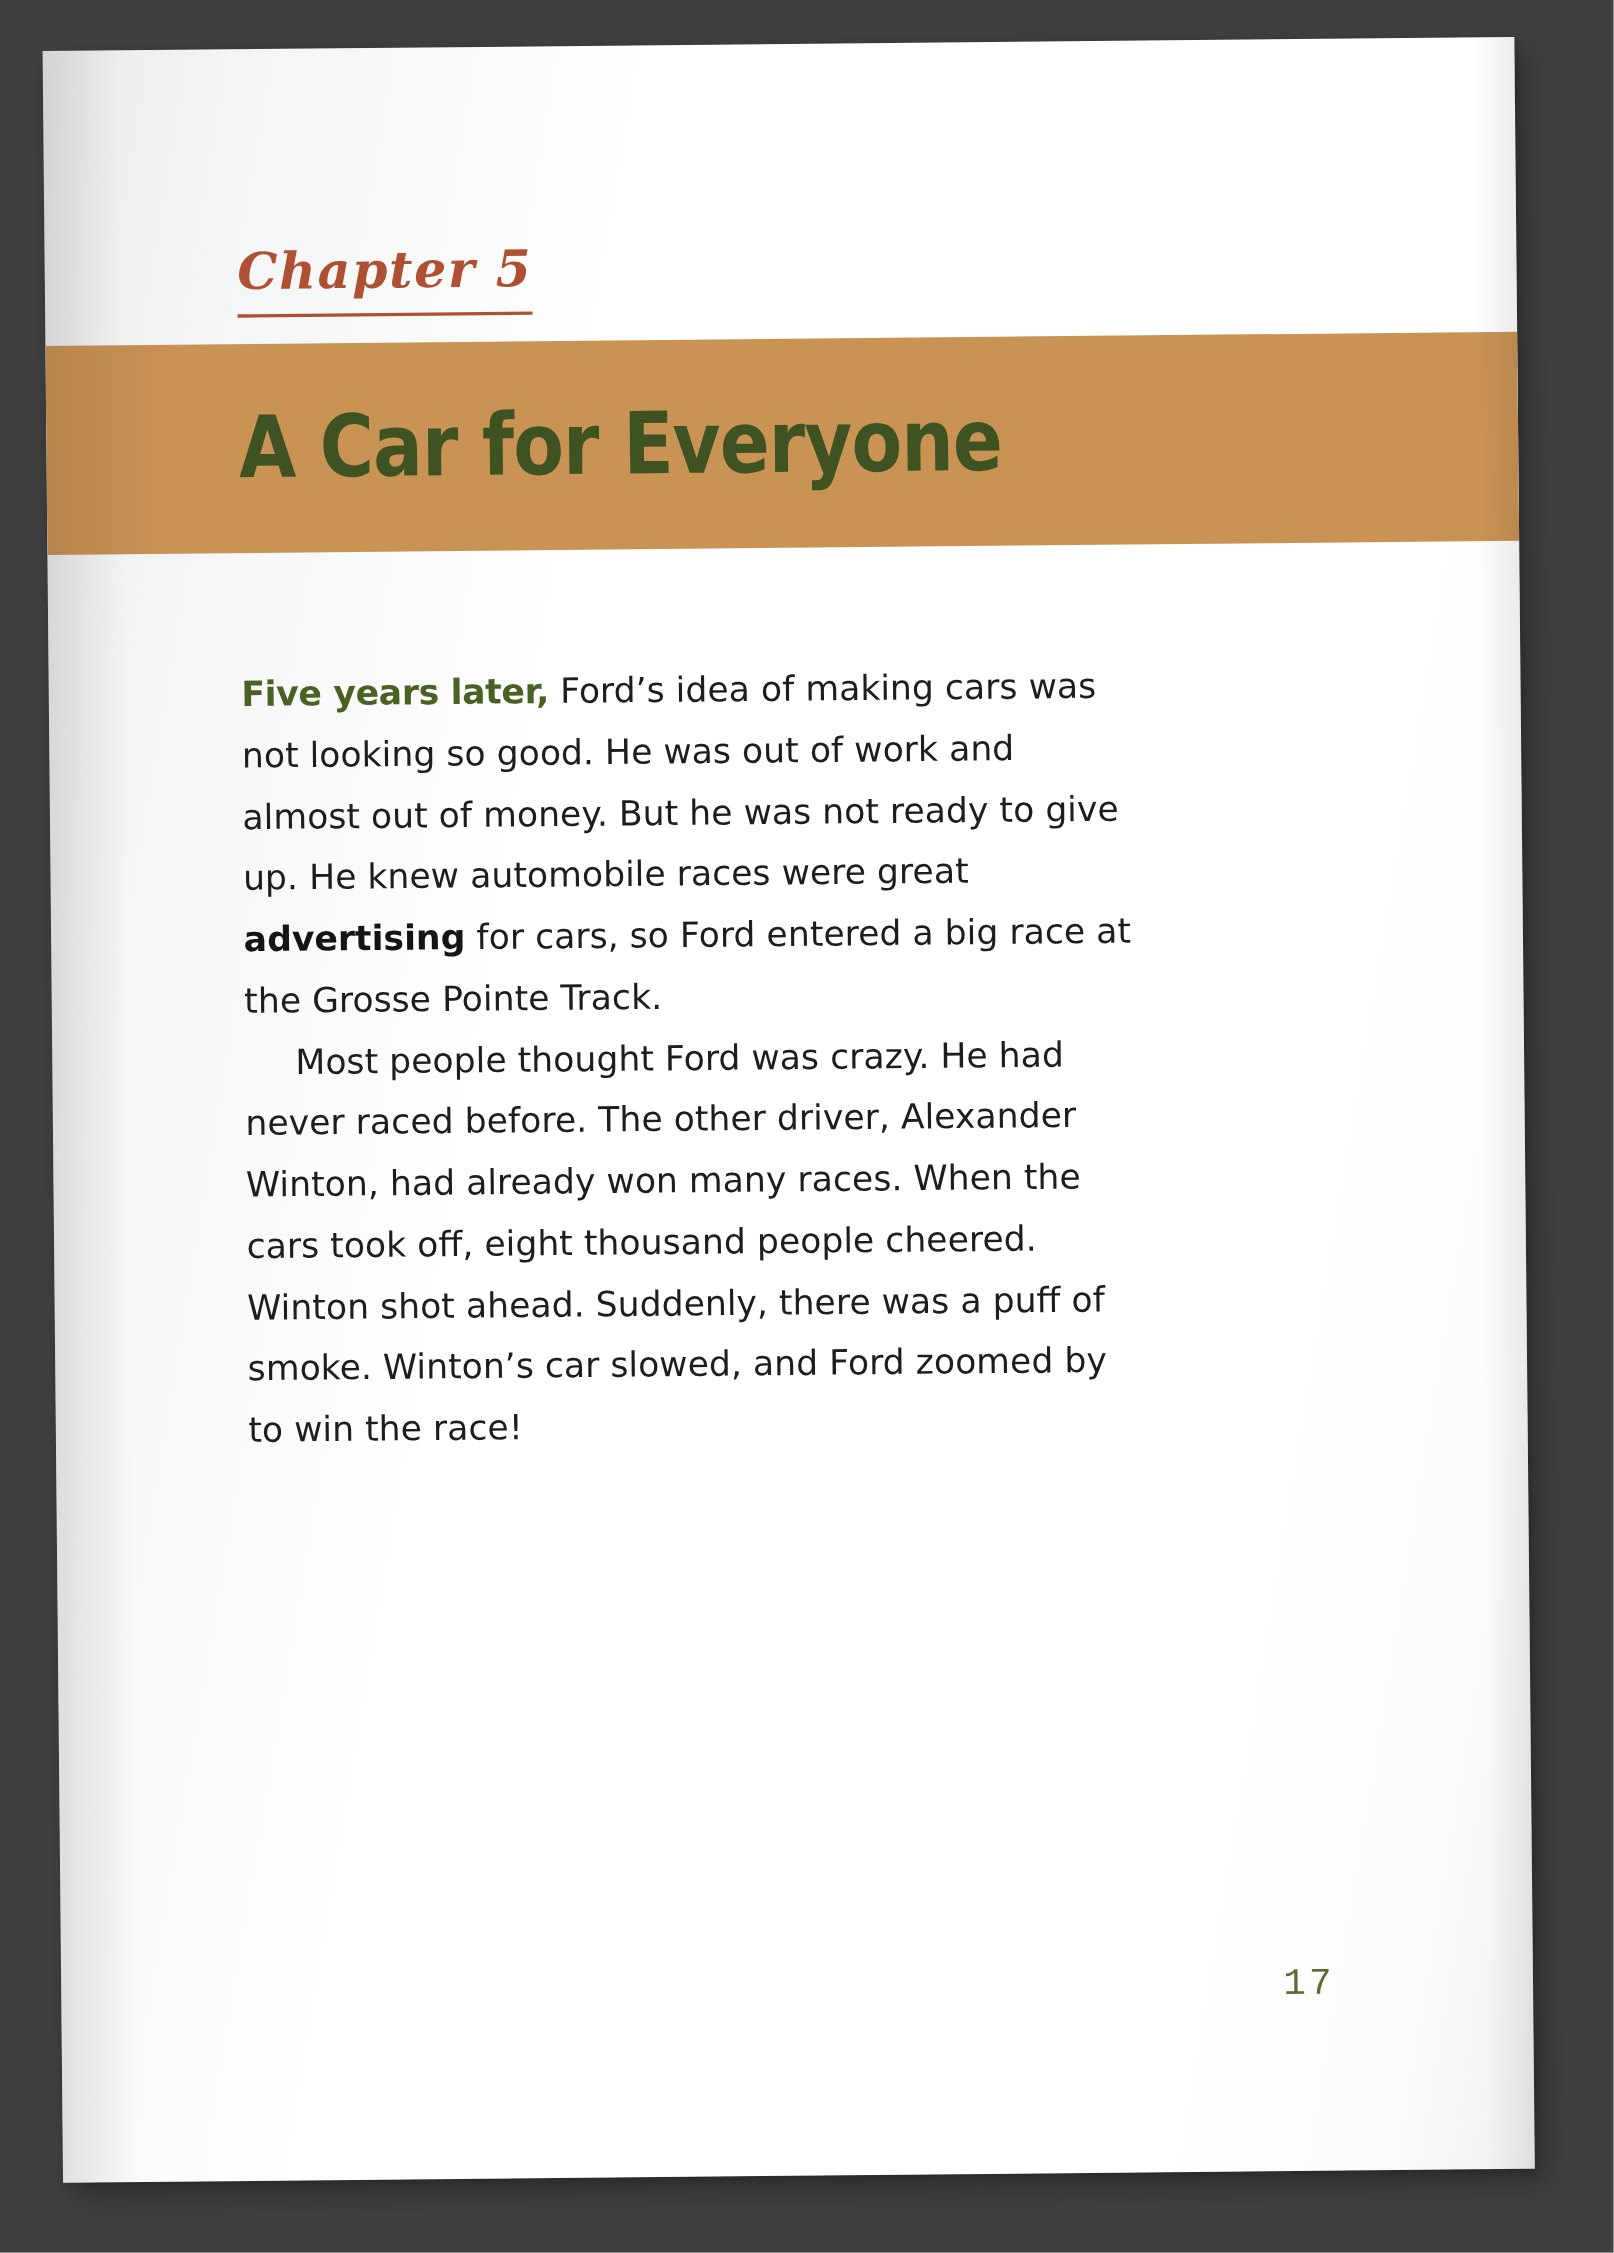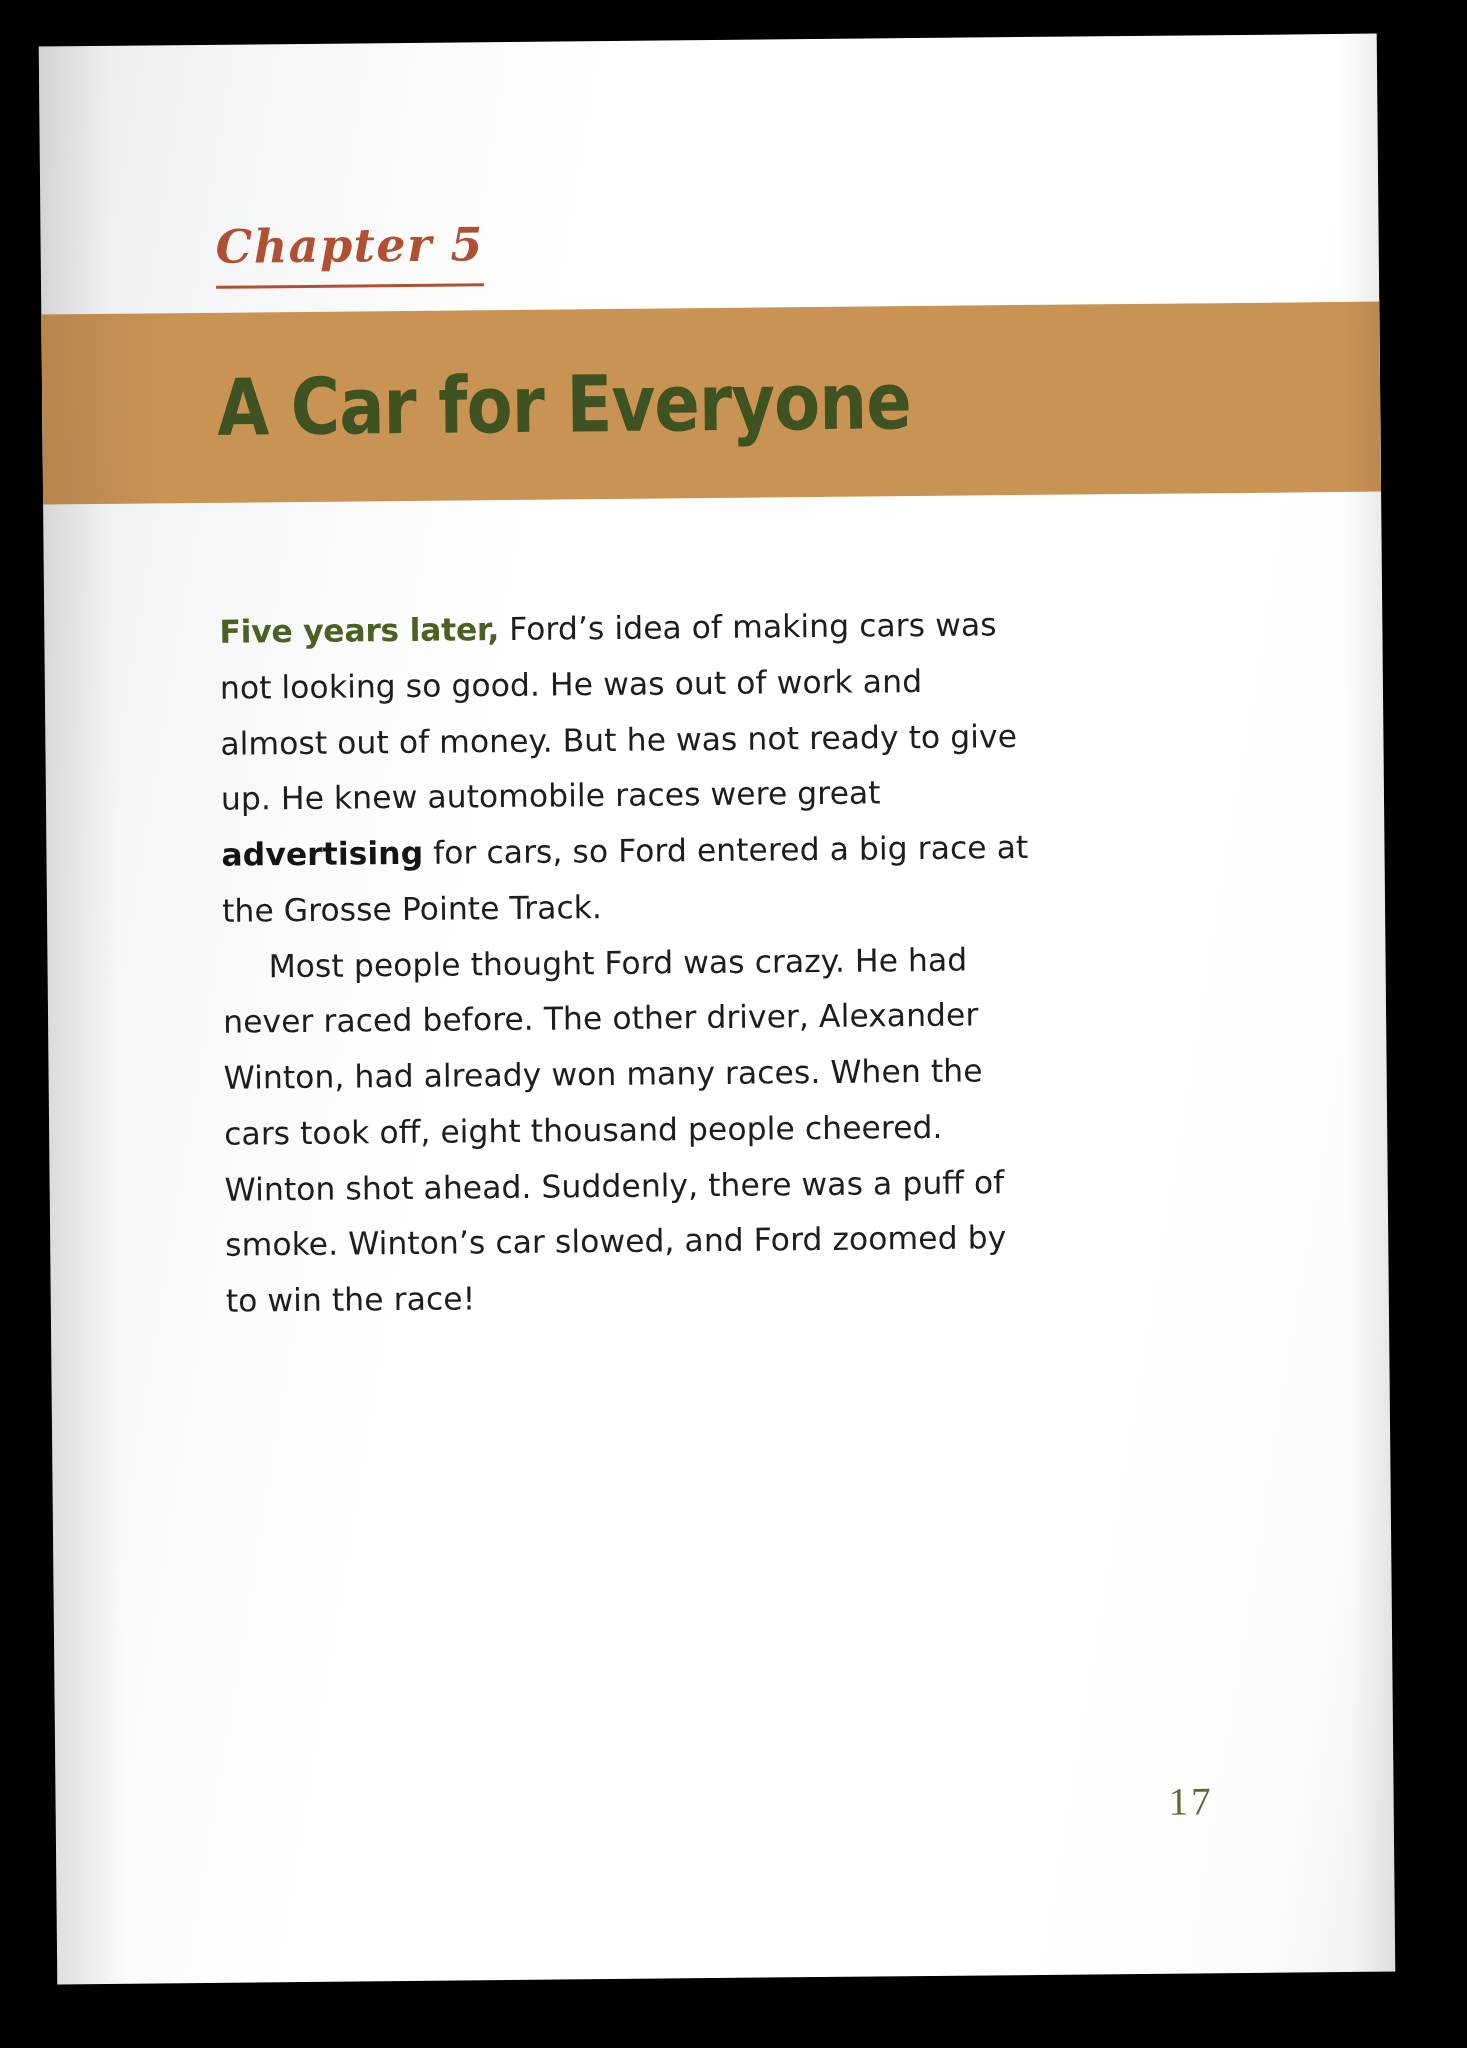--- a/index.html
+++ b/index.html
@@ -9,21 +9,21 @@
     width: 1467px;
     height: 2048px;
     overflow: hidden;
     font-family: "DejaVu Sans", sans-serif;
   }
 
   #stage {
     position: relative;
     width: 1467px;
     height: 2048px;
-    background: #000000;
+    background: #404040;
   }
 
   
   #page {
     position: absolute;
     left: 48px;
     top: 40px;
     width: 1338px;
     height: 1938px;
     background: linear-gradient(100deg, #e9eaec 0%, #f4f5f6 12%, #ffffff 34%, #ffffff 78%, #fbfbfc 92%, #eceef0 100%);
@@ -124,22 +124,22 @@
 
   .vocab {
     font-weight: 700;
     color: #141414;
   }
 
   .page-number {
     position: absolute;
     right: 180px;
     bottom: 150px;
-    font-family: Liberation Serif, serif;
-    font-size: 39px;
+    font-family: Liberation Mono, monospace;
+    font-size: 34px;
     color: #5c6b33;
     letter-spacing: 3px;
   }
 </style>
 </head>
 <body>
 
 <div id="stage">
 
   <div id="page">

